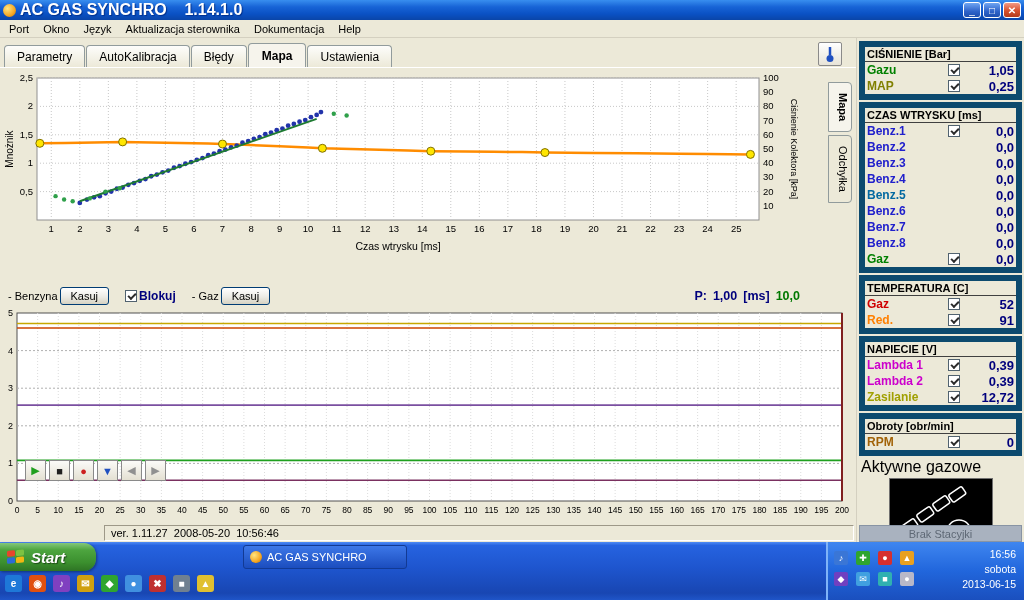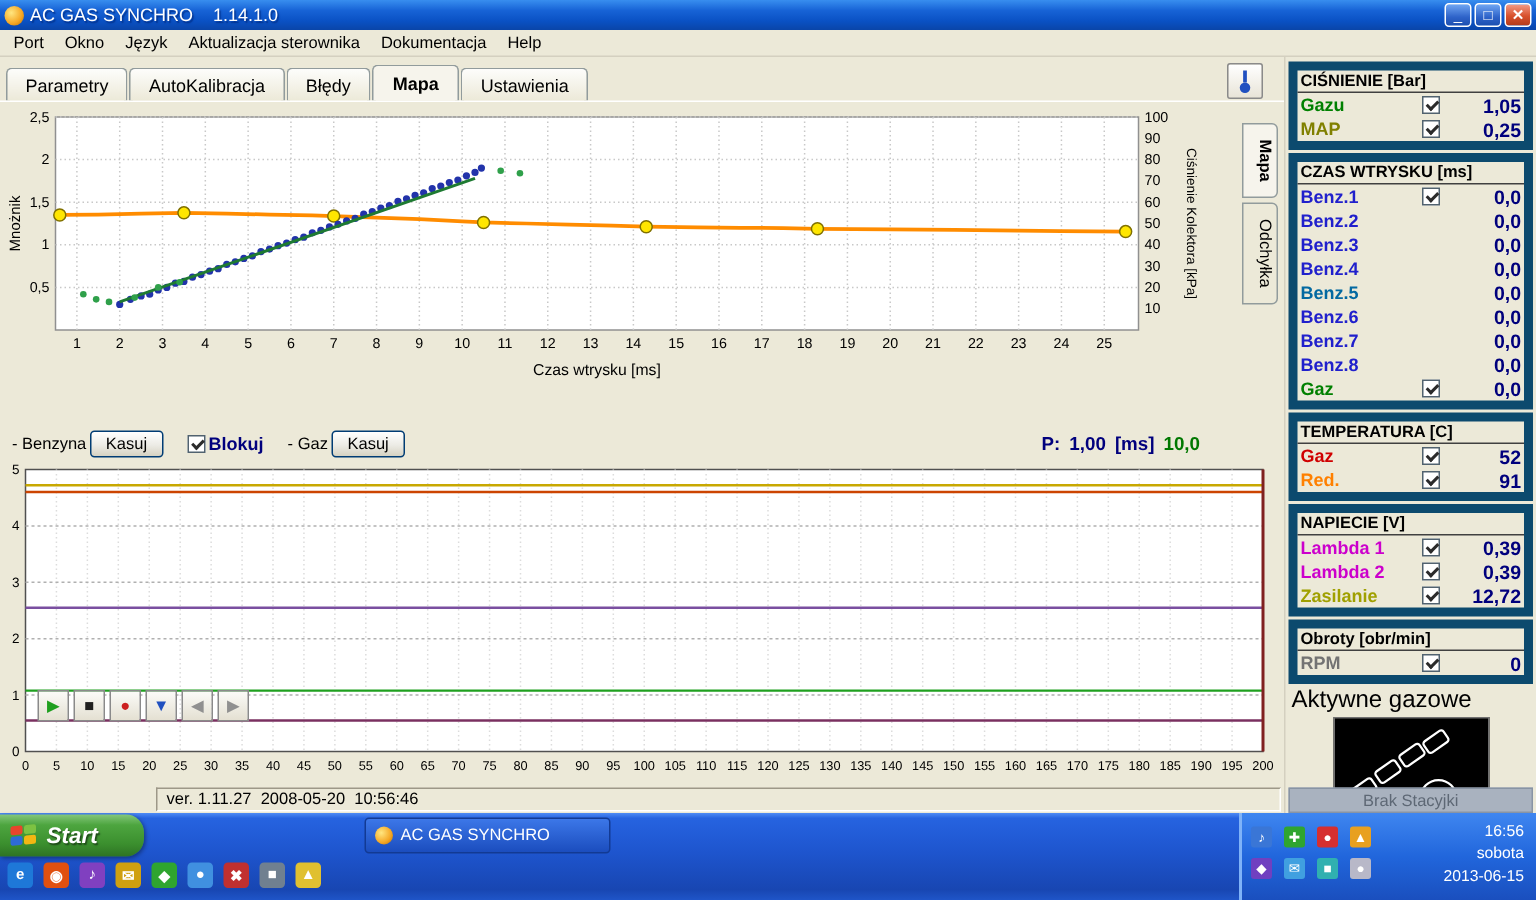--- a/index.html
+++ b/index.html
@@ -7,21 +7,21 @@
   body{font-family:"Liberation Sans",sans-serif;background:#ECE9D8;position:relative;}
   .screen{position:absolute;left:0;top:0;width:1024px;height:600px;}
 
   
   .titlebar{position:absolute;left:0;top:0;width:1024px;height:20px;
     background:linear-gradient(180deg,#388EEF 0%,#1763D6 35%,#0A51C4 70%,#0A45A8 100%);
     display:flex;align-items:center;padding:0 3px;color:#fff;}
   .app-icon{width:13px;height:13px;border-radius:50%;
     background:radial-gradient(circle at 35% 35%,#FFE680,#F5A623 60%,#B36B00);
     margin-right:4px;flex:0 0 auto;}
-  .title-text{font-size:12px;font-weight:normal;white-space:pre;text-shadow:1px 1px 1px #00308C;flex:1;}
+  .title-text{font-size:16px;font-weight:bold;white-space:pre;text-shadow:1px 1px 1px #00308C;flex:1;}
   .win-btns{display:flex;gap:2px;}
   .wbtn{width:18px;height:16px;border:1px solid #fff;border-radius:3px;display:flex;align-items:center;
     justify-content:center;font-size:10px;color:#fff;
     background:linear-gradient(180deg,#6FA5F2,#2E63C9 60%,#1C4FB0);}
   .wbtn.close{background:linear-gradient(180deg,#F29A86,#D8512C 55%,#B33A1B);font-weight:bold;}
 
   
   .menubar{position:absolute;left:0;top:20px;width:1024px;height:18px;background:#ECE9D8;
     border-bottom:1px solid #D4D0C0;display:flex;align-items:center;padding-left:2px;}
   .menu-item{font-size:11px;padding:1px 7px;}
@@ -554,21 +554,21 @@
             <span class="rp-value">12,72</span>
           </div>
         </div>
     </div>
 
     <div class="rp-section">
       <div class="rp-header">Obroty [obr/min]</div>
       <div>
 
           <div class="rp-row">
-            <span class="rp-label" style="color: #737373;">RPM</span>
+            <span class="rp-label" style="color: #a16207;">RPM</span>
             <span class="cb checked"></span>
             <span class="rp-value">0</span>
           </div>
         </div>
     </div>
 
     <div class="aktywne">Aktywne gazowe</div>
     <div class="injector-box">
       <svg width="96" height="70" viewBox="0 0 96 70">
         <g fill="none" stroke="#FFFFFF" stroke-width="1.5">

